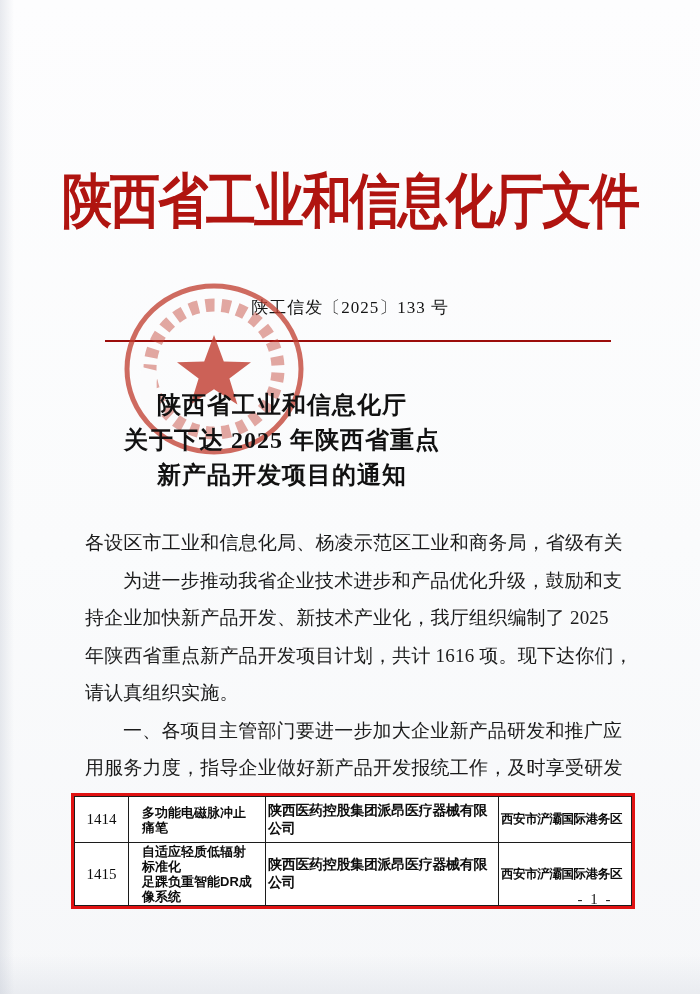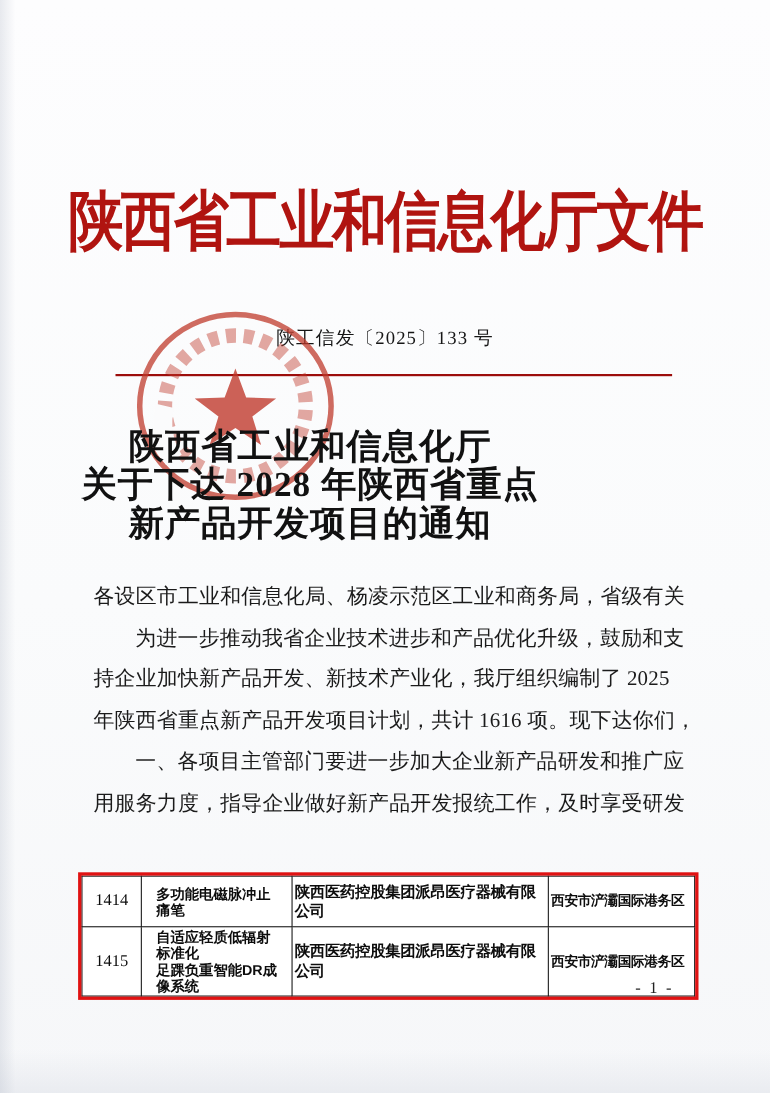--- a/index.html
+++ b/index.html
@@ -35,21 +35,21 @@
     position: absolute; left: 105px; top: 340px; width: 506px; height: 2px;
     background: #9c0d0b;
   }
   .seal {
     position: absolute; left: 118px; top: 278px; width: 192px; height: 182px;
     opacity: 0.88;
   }
   .doc-title {
     position: absolute; left: 0; top: 388px; width: 564px;
     text-align: center;
-    font-size: 32px; font-weight: bold; color: #111;
+    font-size: 24px; font-weight: bold; color: #111;
     line-height: 35px; letter-spacing: 1px;
   }
   .body-text {
     position: absolute; left: 85px; top: 524px; width: 534px;
     font-size: 19px; color: #1b1b1b;
     line-height: 37.5px;
     letter-spacing: 0.2px;
   }
   .body-line { white-space: nowrap; }
   .body-line.indent { text-indent: 2em; }
@@ -97,29 +97,30 @@
     <ellipse cx="96" cy="91" rx="87" ry="83" fill="none" stroke="#c03a2b" stroke-width="5" opacity="0.85"></ellipse>
 
     <circle cx="96" cy="91" r="64" fill="none" stroke="#c03a2b" stroke-width="13" stroke-dasharray="9 7" opacity="0.5" transform="rotate(-112 96 91)" stroke-dashoffset="0" pathLength="400" style="stroke-dasharray:9 7;"></circle>
 
     <path d="M 40 140 A 64 64 0 0 1 32 91" fill="none" stroke="#fbfbfc" stroke-width="17" opacity="1"></path>
     <polygon points="96,57 105.8,83.4 133,84.2 111.4,100.6 119.4,126.6 96,111.2 72.6,126.6 80.6,100.6 59,84.2 86.2,83.4" fill="#c0392b" opacity="0.9"></polygon>
   </svg>
 
   <div class="doc-title">
     <div>陕西省工业和信息化厅</div>
-    <div>关于下达 2028 年陕西省重点</div>
+    <div>关于下达 2025 年陕西省重点</div>
     <div>新产品开发项目的通知</div>
   </div>
 
   <div class="body-text">
     <div class="body-line">各设区市工业和信息化局、杨凌示范区工业和商务局，省级有关</div>
     <div class="body-line indent">为进一步推动我省企业技术进步和产品优化升级，鼓励和支</div>
     <div class="body-line">持企业加快新产品开发、新技术产业化，我厅组织编制了 2025</div>
     <div class="body-line">年陕西省重点新产品开发项目计划，共计 1616 项。现下达你们，</div>
+    <div class="body-line">请认真组织实施。</div>
     <div class="body-line indent">一、各项目主管部门要进一步加大企业新产品研发和推广应</div>
     <div class="body-line">用服务力度，指导企业做好新产品开发报统工作，及时享受研发</div>
   </div>
 
   <table class="proj-table">
     <tbody>
       <tr class="r1">
         <td class="c-id">1414</td>
         <td class="c-prod">
           <div>多功能电磁脉冲止痛笔</div>

